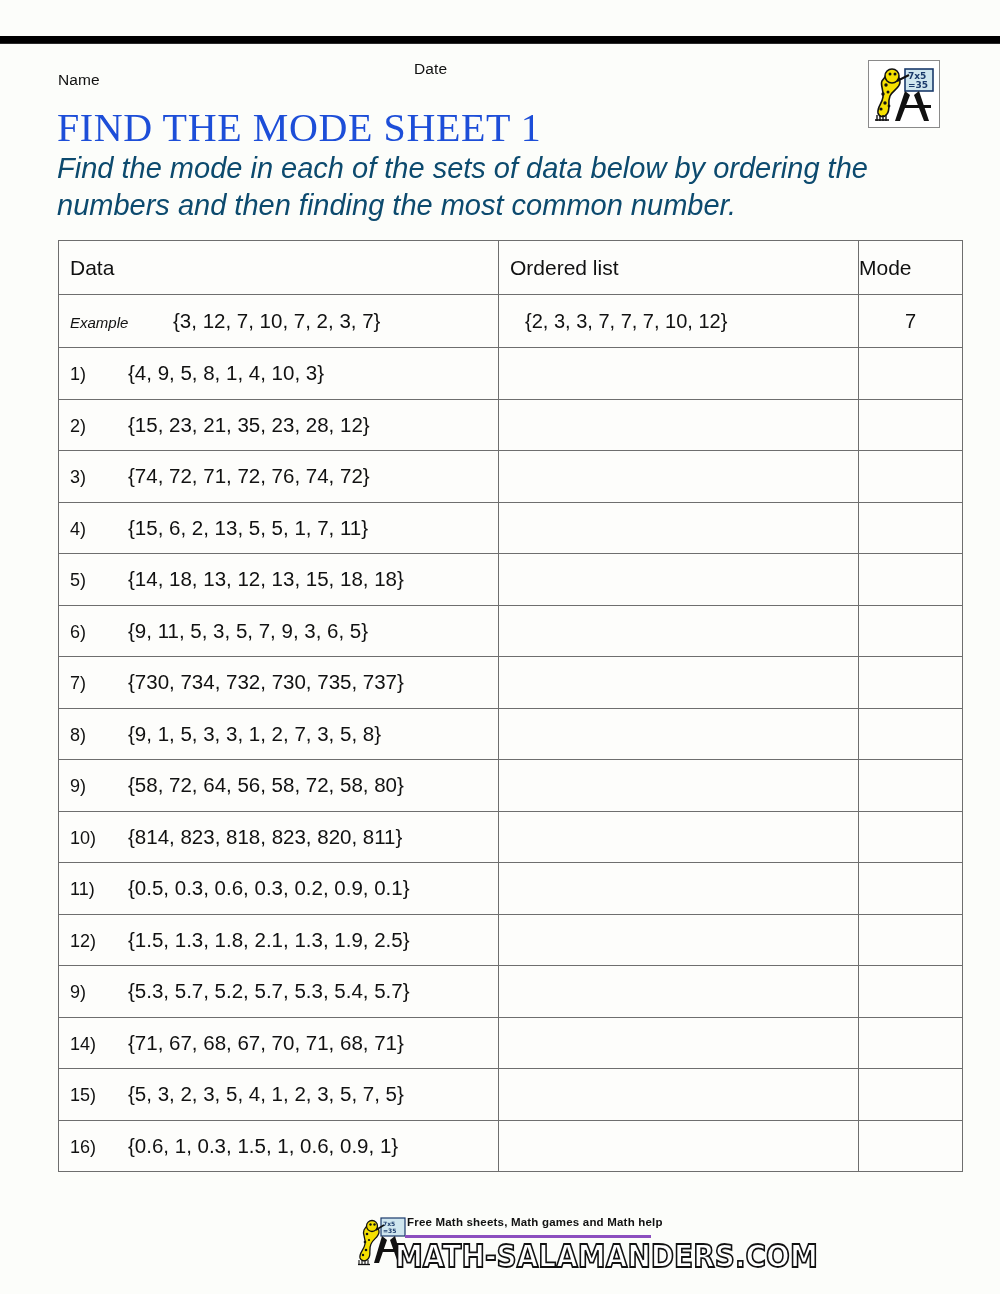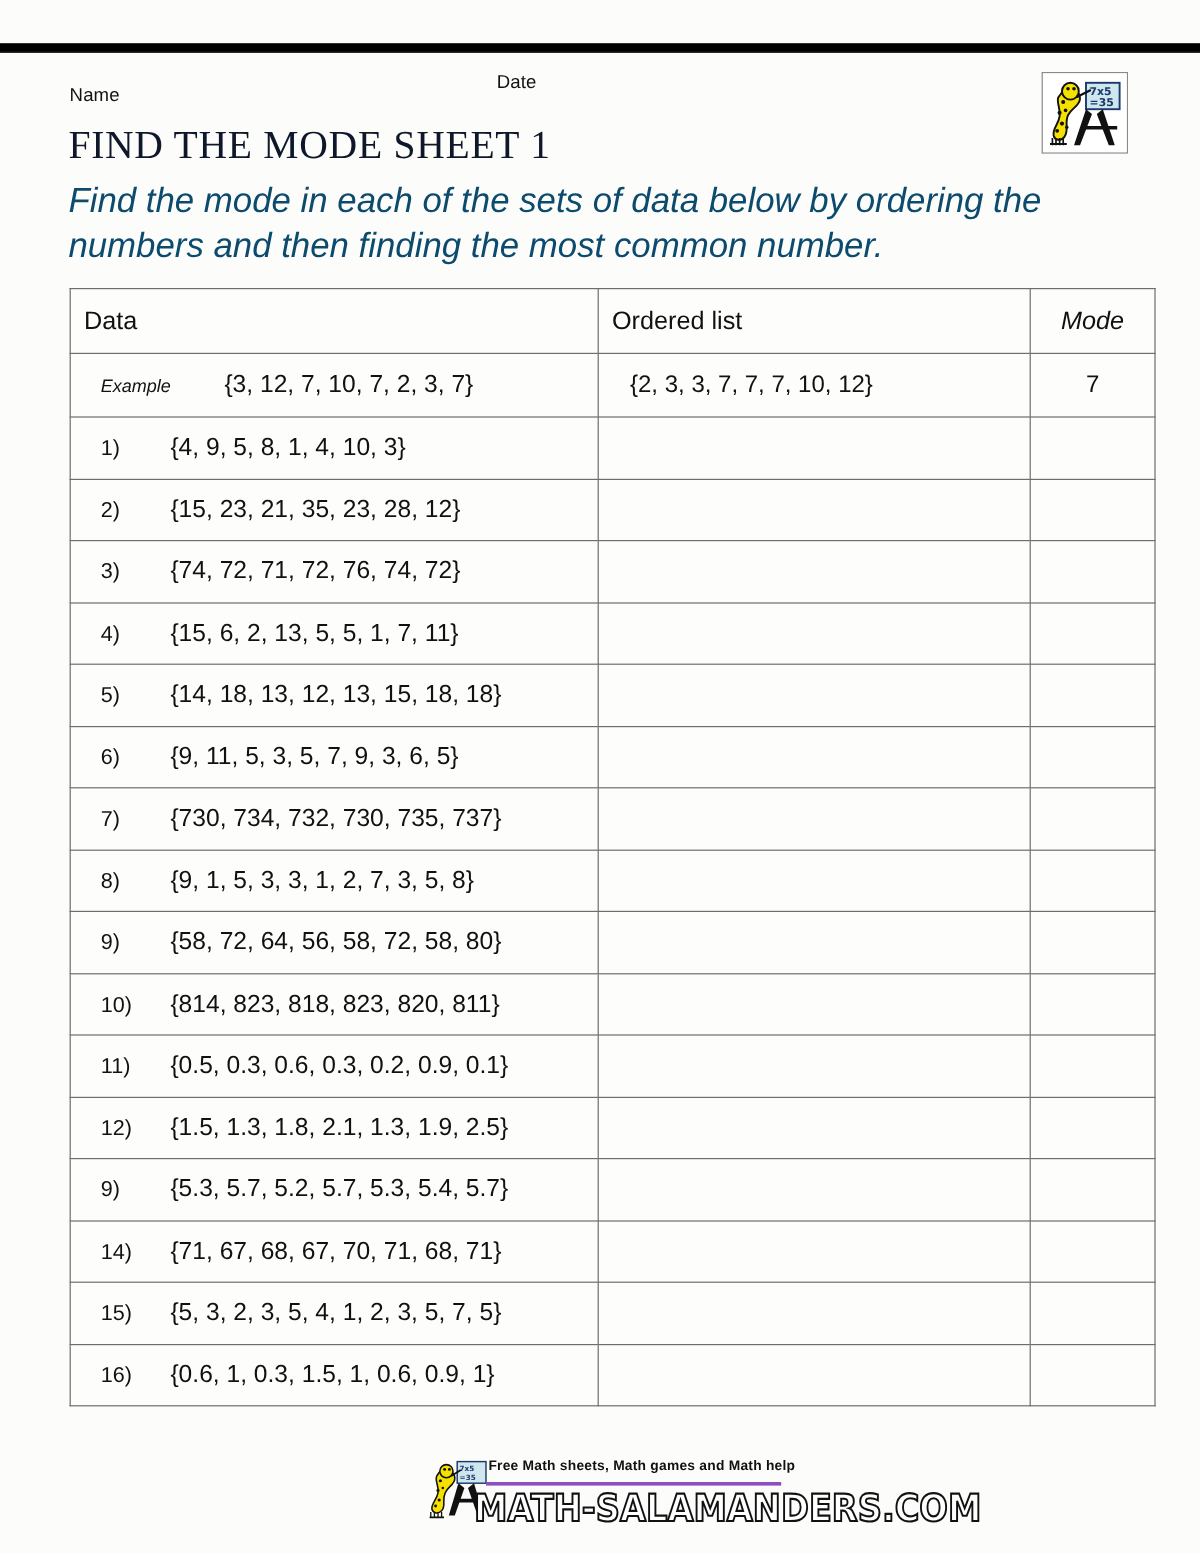--- a/index.html
+++ b/index.html
@@ -63,22 +63,22 @@
     overflow: hidden;
   }
   .corner-logo svg { display: block; }
 
   
   .sheet-title {
     position: absolute;
     left: 57px;
     top: 104px;
     font-family: "Liberation Serif", "DejaVu Serif", serif;
-    font-size: 33px;
-    color: #0f172a;
+    font-size: 40px;
+    color: #1d4ed8;
     letter-spacing: .6px;
     white-space: nowrap;
   }
 
   
   .instructions {
     position: absolute;
     left: 57px;
     top: 150px;
     width: 890px;
@@ -110,30 +110,28 @@
     margin-top: 48px;
   }
   .sheet-table thead th {
     height: 53px;
     text-align: left;
     font-weight: normal;
     font-size: 21px;
     padding-left: 11px;
   }
   .sheet-table thead th.th-mode {
-    text-align: center;
     padding-left: 0;
-    font-style: italic;
   }
 
   tbody tr { height: 51.5px; }
   tr.example-row { height: 53px; }
 
   td.cell-data {
-    padding-left: 25px;
+    padding-left: 11px;
     font-size: 20px;
     white-space: nowrap;
   }
   td.cell-ordered {
     padding-left: 26px;
     font-size: 20px;
     white-space: nowrap;
   }
   td.cell-mode {
     text-align: center;

